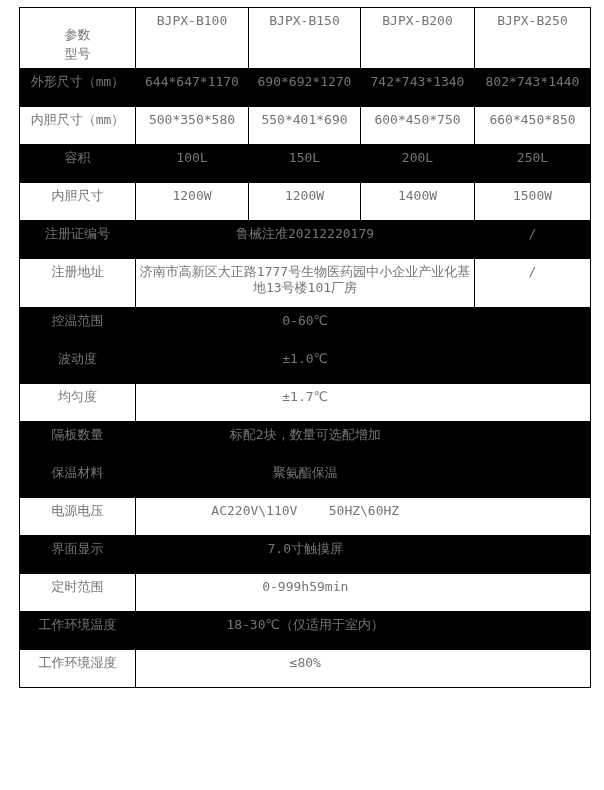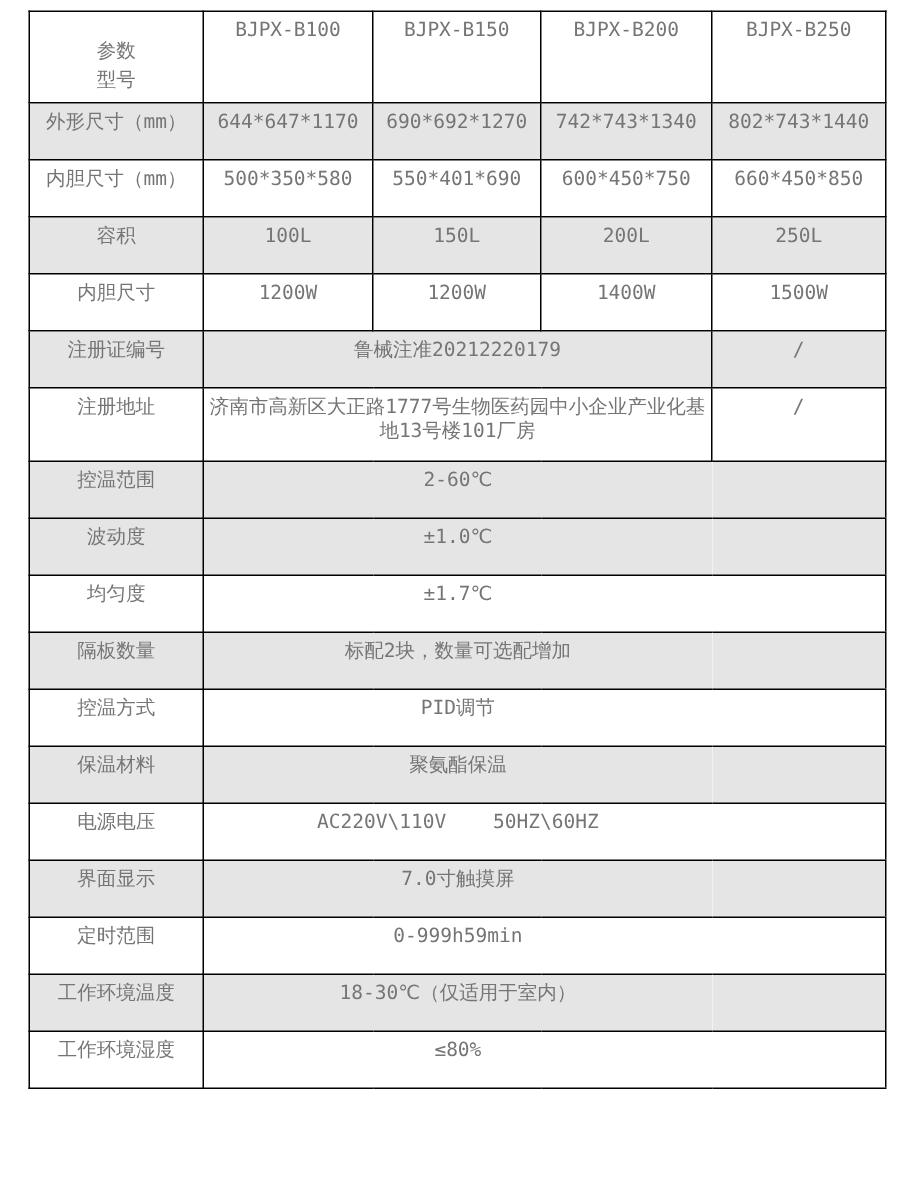--- a/index.html
+++ b/index.html
@@ -34,21 +34,21 @@
     border: 1px solid #000000;
     vertical-align: top;
     text-align: center;
     padding: 5px 2px 2px 2px;
     line-height: 1.25;
     overflow: hidden;
   }
   tr { height: 38px; }
   tr.header-row { height: 61px; }
   tr.tall-row { height: 49px; }
-  tr.shaded td { background: #e5e5e5; }
+  tr.shaded td { background: #000000; }
 
   td.corner {
     vertical-align: bottom;
     padding-bottom: 4px;
     line-height: 1.45;
   }
   td.value { white-space: pre-wrap; }
   td.no-right { border-right: none; }
   td.ghost {
     border-left: none;
@@ -121,21 +121,21 @@
     </tr>
 
     <tr class="tall-row">
       <td>注册地址</td>
       <td class="value" colspan="3">济南市高新区大正路1777号生物医药园中小企业产业化基地13号楼101厂房</td>
       <td>/</td>
     </tr>
 
     <tr class="shaded">
       <td>控温范围</td>
-      <td class="value no-right" colspan="3">2-60℃</td>
+      <td class="value no-right" colspan="3">0-60℃</td>
       <td class="ghost"></td>
     </tr>
 
 
     <tr class="shaded">
       <td>波动度</td>
       <td class="value no-right" colspan="3">±1.0℃</td>
       <td class="ghost"></td>
     </tr>
 
@@ -144,25 +144,20 @@
       <td class="value no-right" colspan="3">±1.7℃</td>
       <td class="ghost"></td>
     </tr>
 
     <tr class="shaded">
       <td>隔板数量</td>
       <td class="value no-right" colspan="3">标配2块，数量可选配增加</td>
       <td class="ghost"></td>
     </tr>
 
-    <tr>
-      <td>控温方式</td>
-      <td class="value no-right" colspan="3">PID调节</td>
-      <td class="ghost"></td>
-    </tr>
 
     <tr class="shaded">
       <td>保温材料</td>
       <td class="value no-right" colspan="3">聚氨酯保温</td>
       <td class="ghost"></td>
     </tr>
 
     <tr>
       <td>电源电压</td>
       <td class="value no-right" colspan="3">AC220V\110V    50HZ\60HZ</td>

